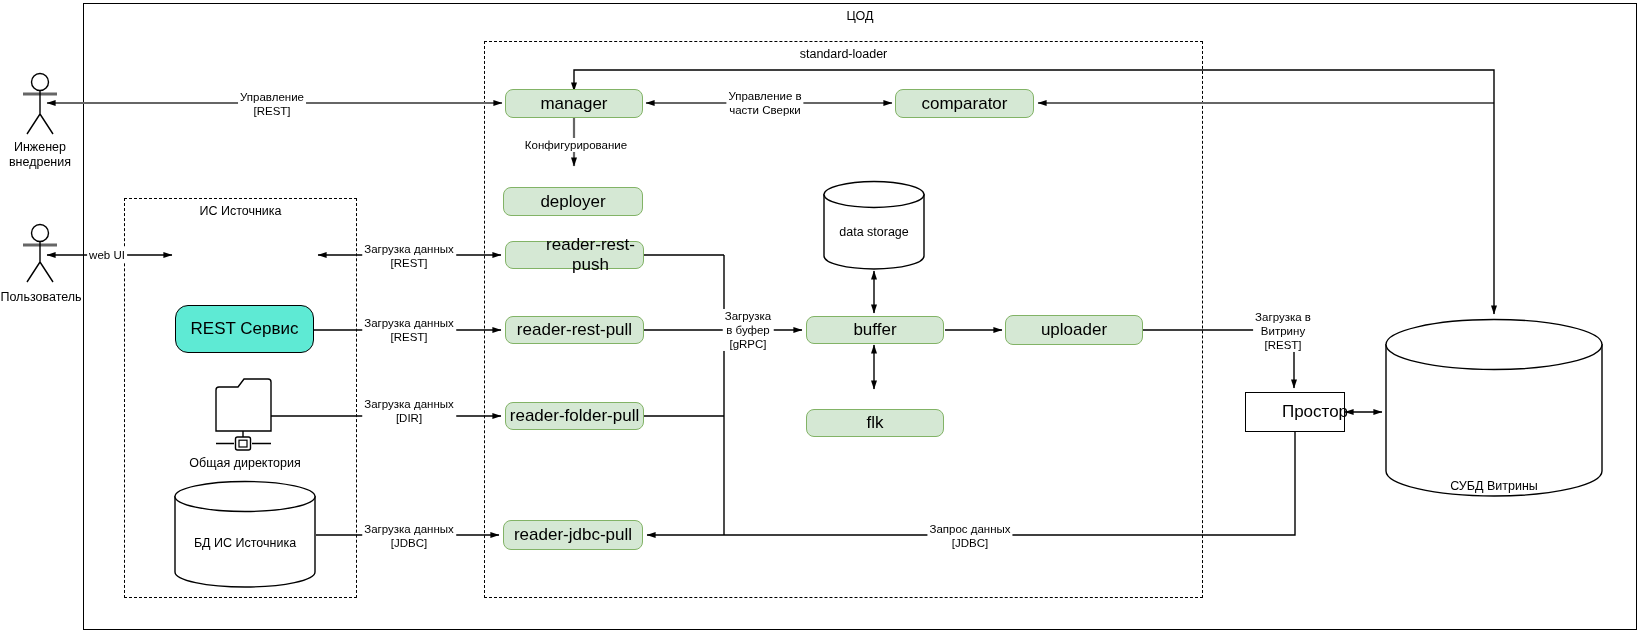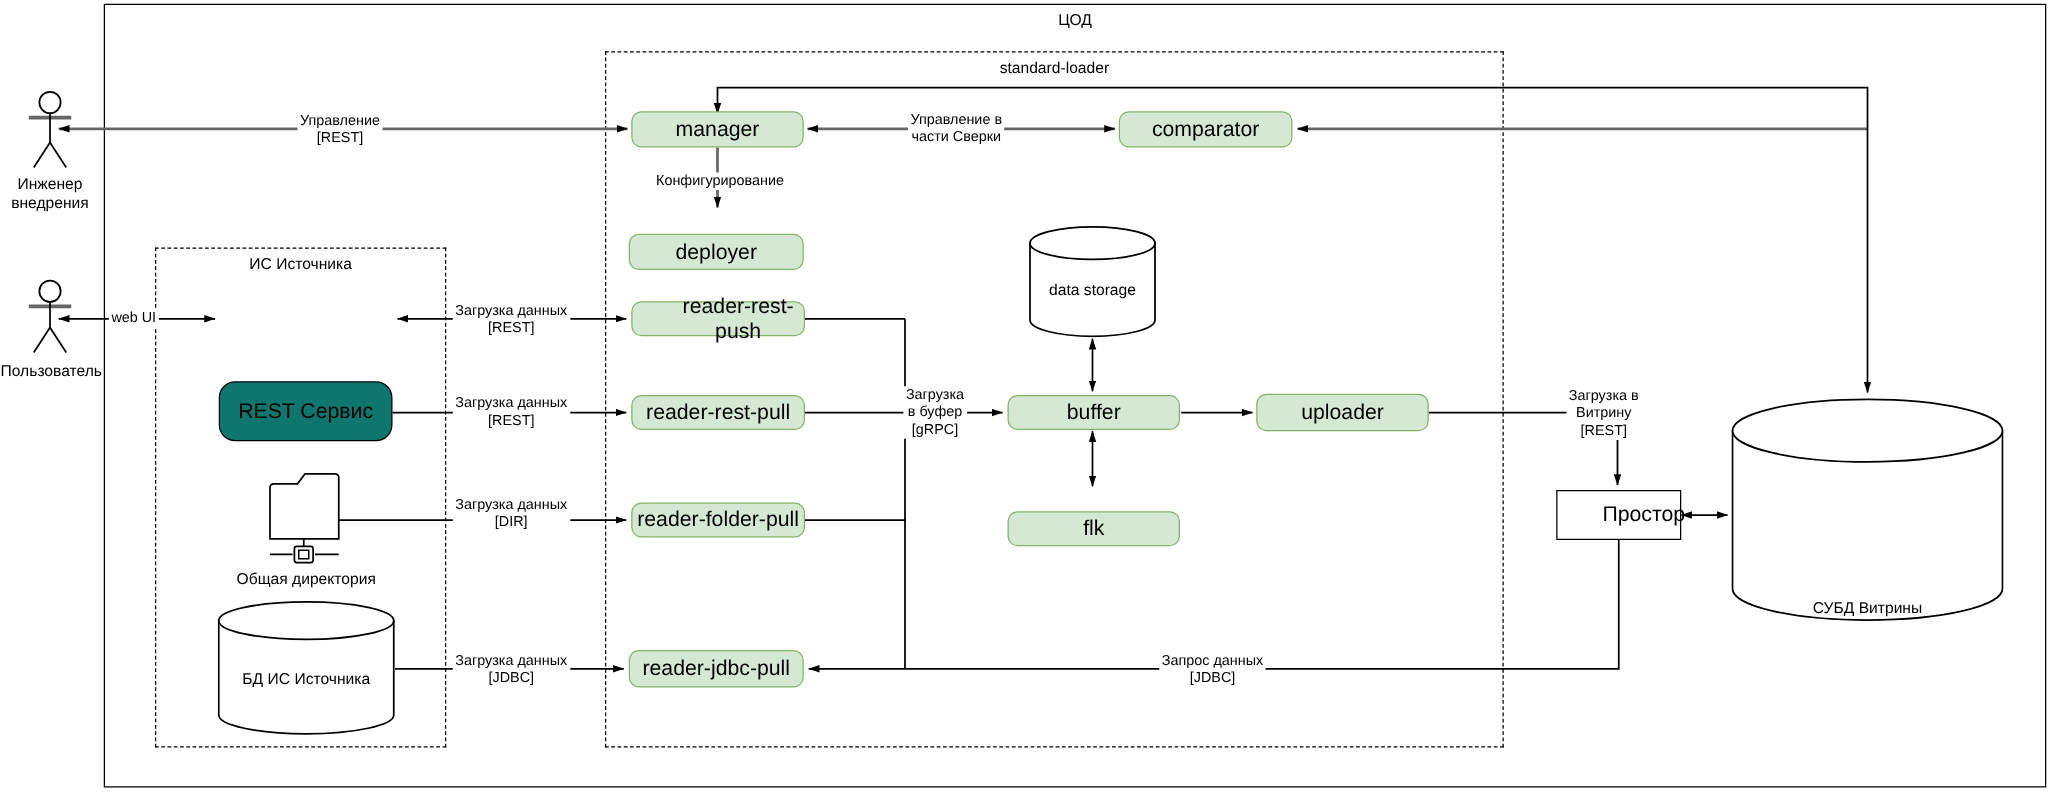--- a/index.html
+++ b/index.html
@@ -6,21 +6,21 @@
   .canvas{position:relative;width:1645px;height:641px;background:#fff;
           font-family:Liberation Sans, sans-serif;color:#000;overflow:hidden;}
   .container{position:absolute;box-sizing:border-box;z-index:1;}
   .solid{border:1px solid #000;}
   .dash{border:1px dashed #000;}
   .ctitle{width:100%;text-align:center;font-size:12.5px;margin-top:5px;}
   svg.wires{position:absolute;left:0;top:0;z-index:2;}
   .node{position:absolute;box-sizing:border-box;display:flex;align-items:center;justify-content:center;
         text-align:center;font-size:17px;line-height:1.15;z-index:3;}
   .green{background:#d5e8d4;border:1px solid #82b366;border-radius:8px;}
-  .whiter{background:#0f766e;border:1px solid #000;border-radius:13px;}
+  .whiter{background:#5eead4;border:1px solid #000;border-radius:13px;}
   .plain{background:#fff;border:1px solid #000;padding-left:40px;}
   .cyl{position:absolute;z-index:3;}
   .cyl svg{position:absolute;left:0;top:0;}
   .cyl .clab{position:absolute;width:100%;text-align:center;font-size:12.5px;z-index:4;}
   .elabel{position:absolute;transform:translate(-50%,-50%);background:#fff;font-size:11.5px;
           line-height:1.22;text-align:center;padding:0 2px;white-space:nowrap;z-index:4;}
   .elabel span{display:block;}
   .alabel{position:absolute;text-align:center;font-size:12.5px;line-height:1.18;z-index:4;}
   .icon{position:absolute;z-index:3;}
 </style>

